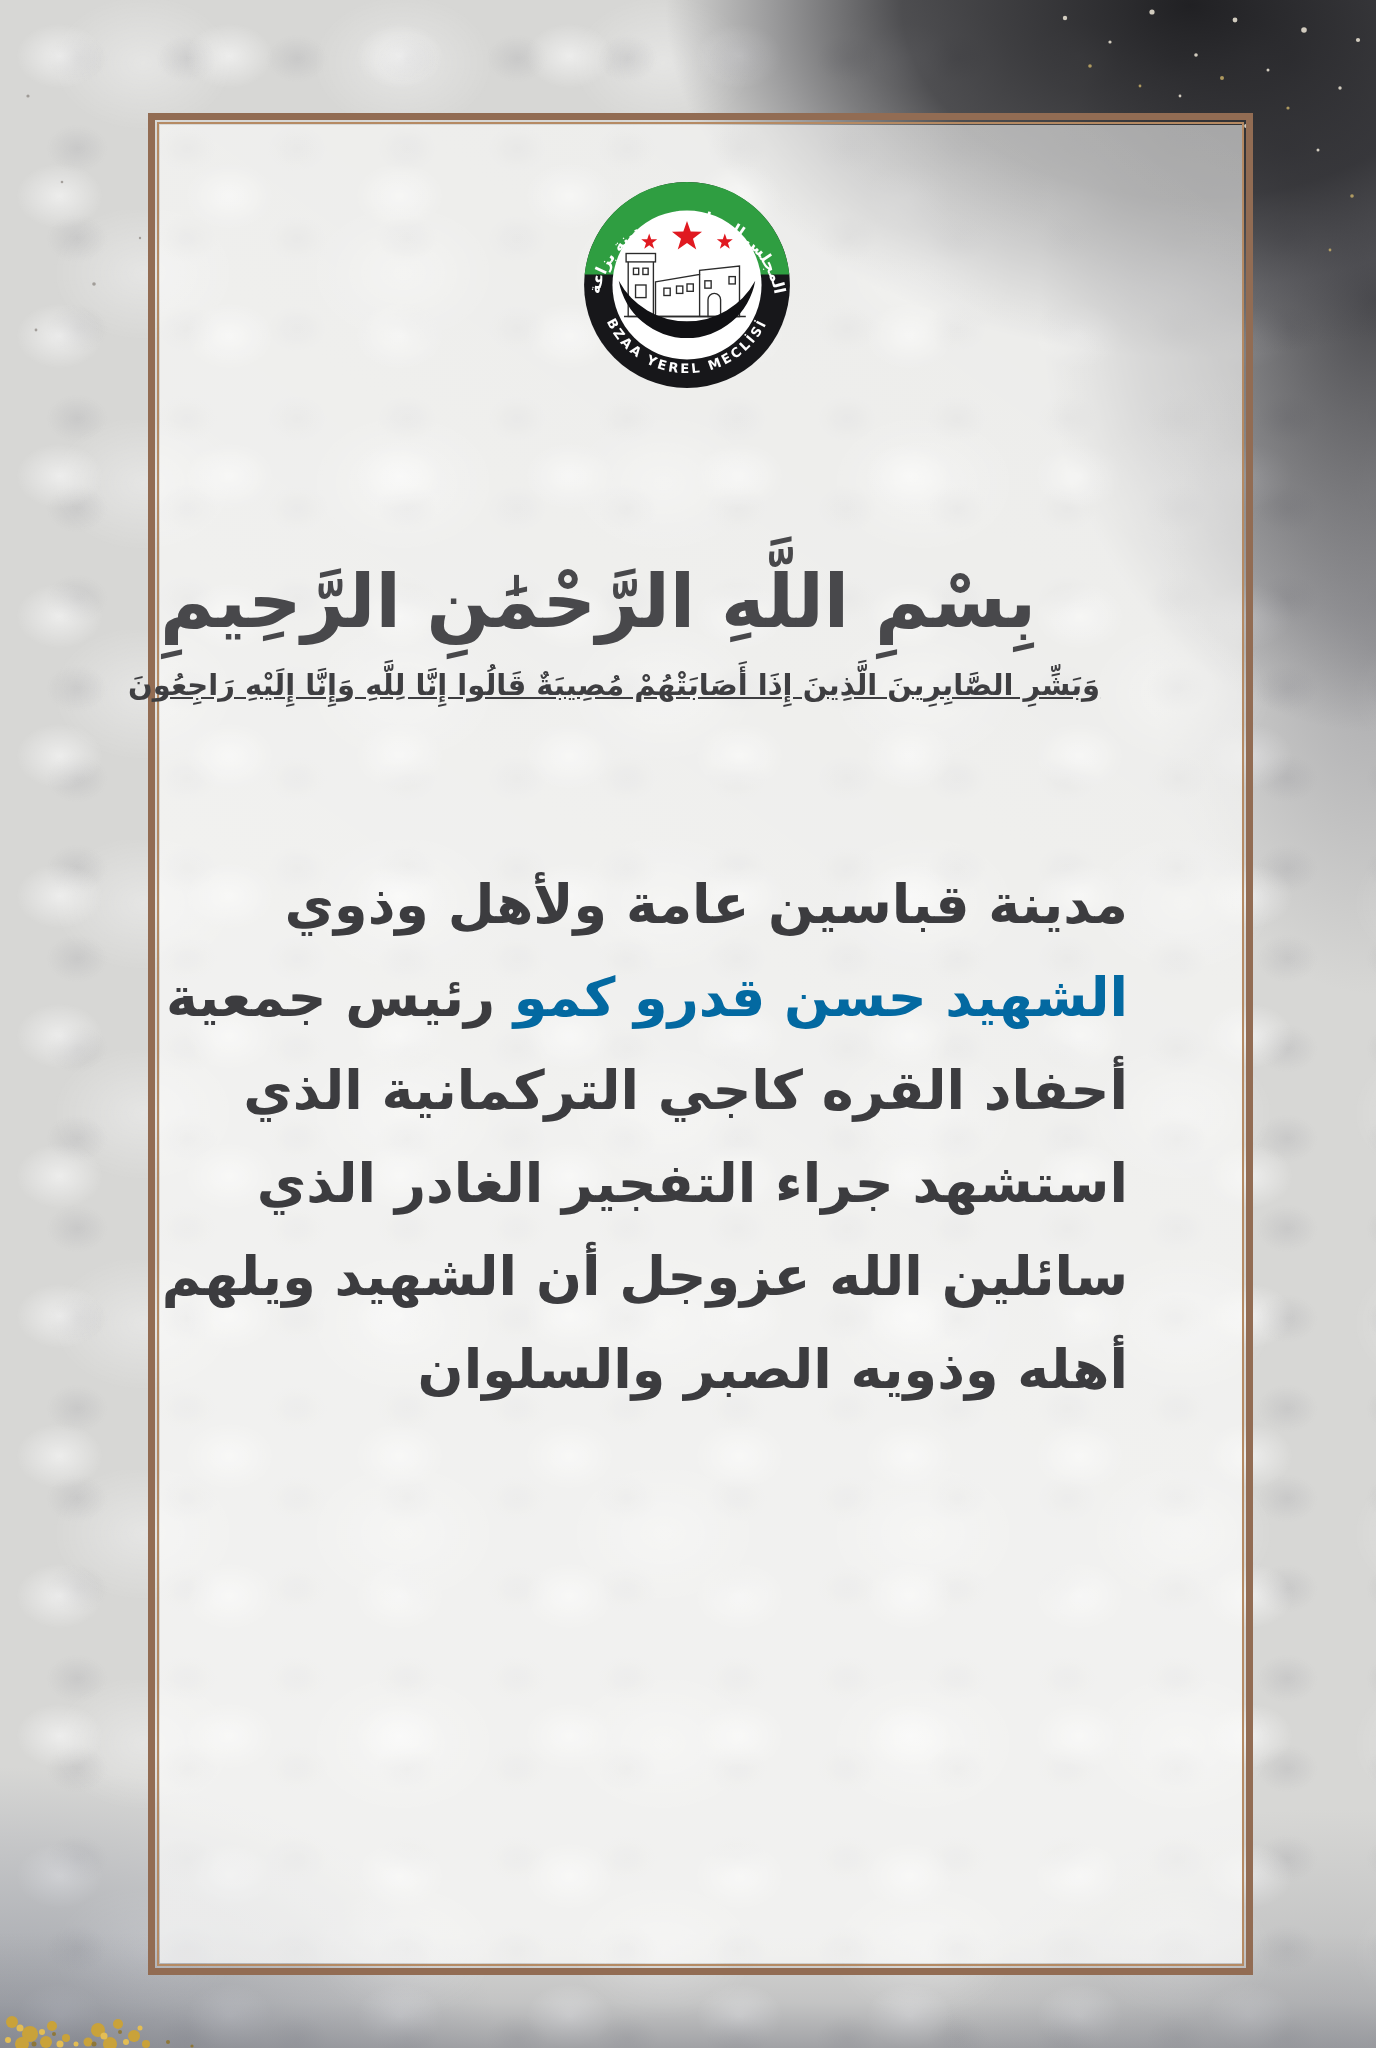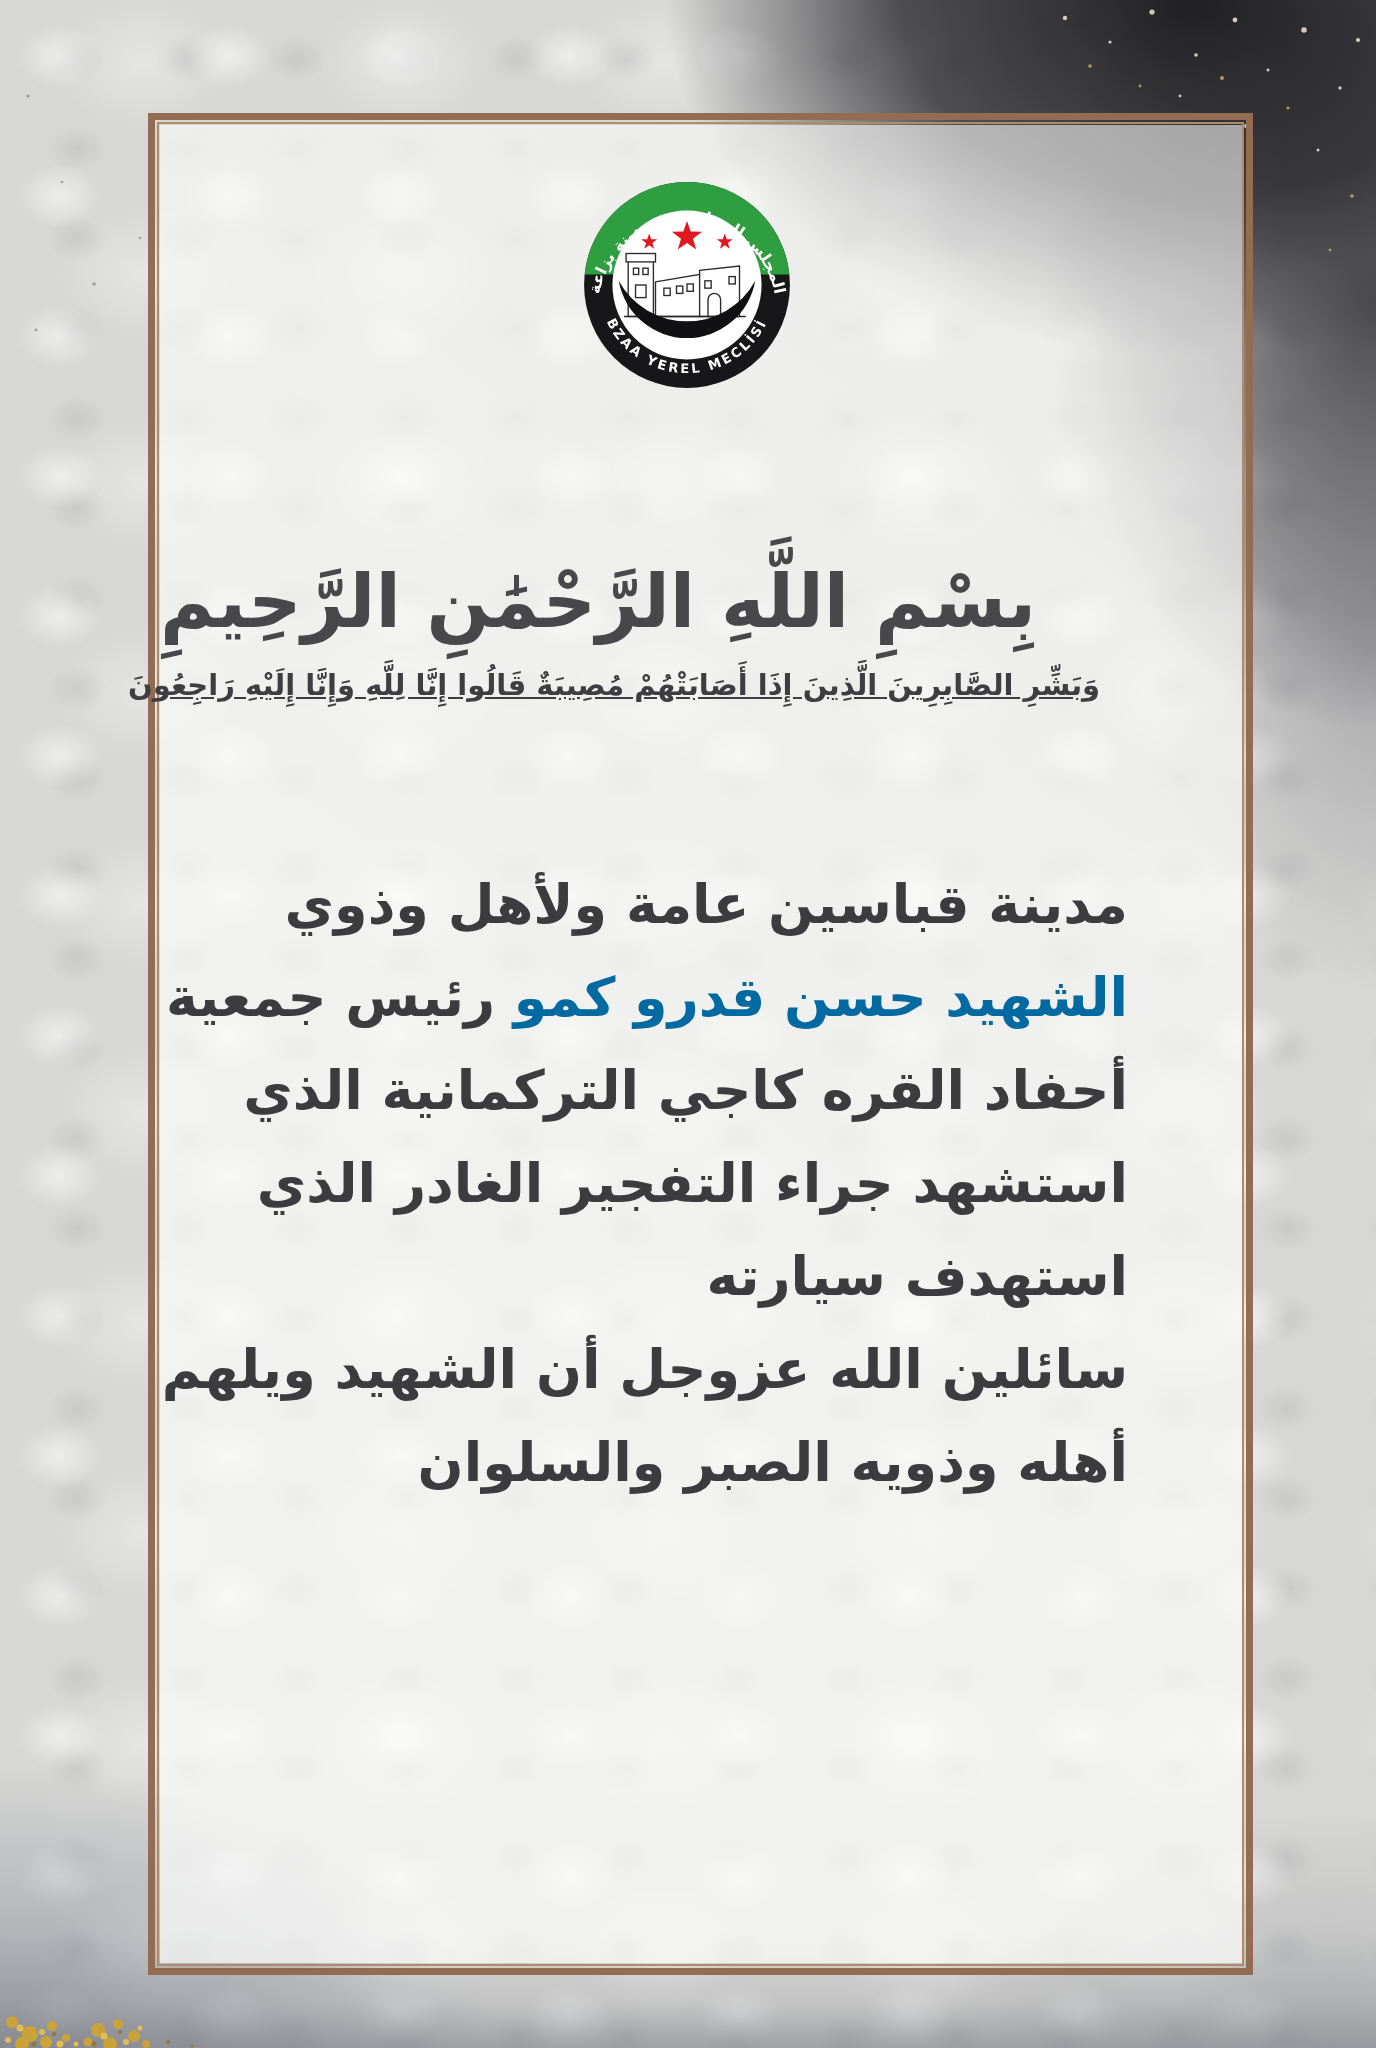--- a/index.html
+++ b/index.html
@@ -181,16 +181,15 @@
 
 <div class="bismillah" dir="rtl">بِسْمِ اللَّهِ الرَّحْمَٰنِ الرَّحِيمِ</div>
 
 <div class="verse" dir="rtl">وَبَشِّرِ الصَّابِرِينَ الَّذِينَ إِذَا أَصَابَتْهُمْ مُصِيبَةٌ قَالُوا إِنَّا لِلَّهِ وَإِنَّا إِلَيْهِ رَاجِعُونَ</div>
 
 <div class="condolence" dir="rtl">
   <div class="line"><span>مدينة قباسين عامة ولأهل وذوي</span></div>
   <div class="line"><span class="seg-red">الشهيد حسن قدرو كمو</span><span> رئيس جمعية</span></div>
   <div class="line"><span>أحفاد القره كاجي التركمانية الذي</span></div>
   <div class="line"><span>استشهد جراء التفجير الغادر الذي</span></div>
-  <div class="line"><span>استهدف سيارته</span></div>
   <div class="line"><span>سائلين الله عزوجل أن الشهيد ويلهم</span></div>
   <div class="line"><span>أهله وذويه الصبر والسلوان</span></div>
 </div>
 
 </body></html>

